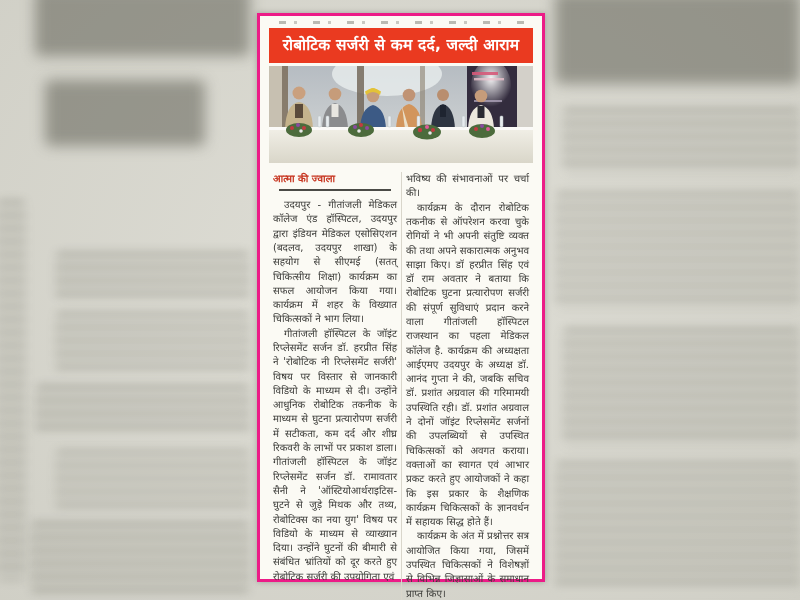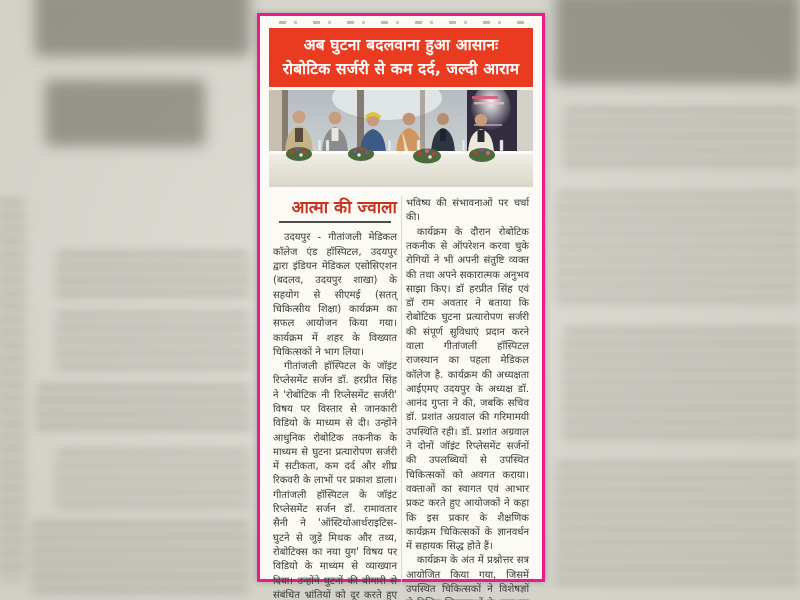--- a/index.html
+++ b/index.html
@@ -52,22 +52,22 @@
     padding:5px 2px 6px;
     letter-spacing:.2px;
   }
   .photo-wrap{margin-top:3px;height:97px;position:relative;overflow:hidden;}
   .photo-wrap svg{display:block;width:100%;height:100%;}
   
   .article{display:flex;margin-top:9px;}
   .col{width:50%;box-sizing:border-box;padding:0 4px;}
   .col-right{border-left:1px solid #d9d6cb;}
   .section-header{
-    color:#c73520;font-weight:bold;text-align:right;
-    font-size:17px;line-height:1.2;padding:1px 0 4px;
+    color:#c73520;font-weight:bold;text-align:left;
+    font-size:10px;line-height:1.2;padding:1px 0 4px;
   }
   .header-rule{border-bottom:2px solid #4a4a46;margin:0 6px 7px;}
   .article p{
     margin:0;
     font-size:10px;line-height:14.3px;
     text-align:justify;color:#3b3b38;
     text-indent:11px;
     word-break:break-word;
   }
   .article p.cont{text-indent:0;}
@@ -91,21 +91,20 @@
   <div class="bg-blob" style="left:555px;top:192px;width:245px;height:118px;opacity:.55;"></div>
   <div class="bg-blob" style="left:562px;top:328px;width:238px;height:118px;opacity:.6;"></div>
   <div class="bg-blob" style="left:555px;top:462px;width:245px;height:130px;opacity:.55;"></div>
 
   <div class="clipping">
     <div class="clip-inner">
 
       <div class="scrap-row"></div>
 
       <div class="headline">
-        <div>अब घुटना बदलवाना हुआ आसानः</div>
         <div>रोबोटिक सर्जरी से कम दर्द, जल्दी आराम</div>
       </div>
 
       <div class="photo-wrap">
         <svg viewBox="0 0 264 97" preserveAspectRatio="none">
           <defs>
             <linearGradient id="wallg" x1="0" y1="0" x2="0" y2="1">
               <stop offset="0" stop-color="#b6bcc2"></stop>
               <stop offset="1" stop-color="#cdd1d2"></stop>
             </linearGradient>

